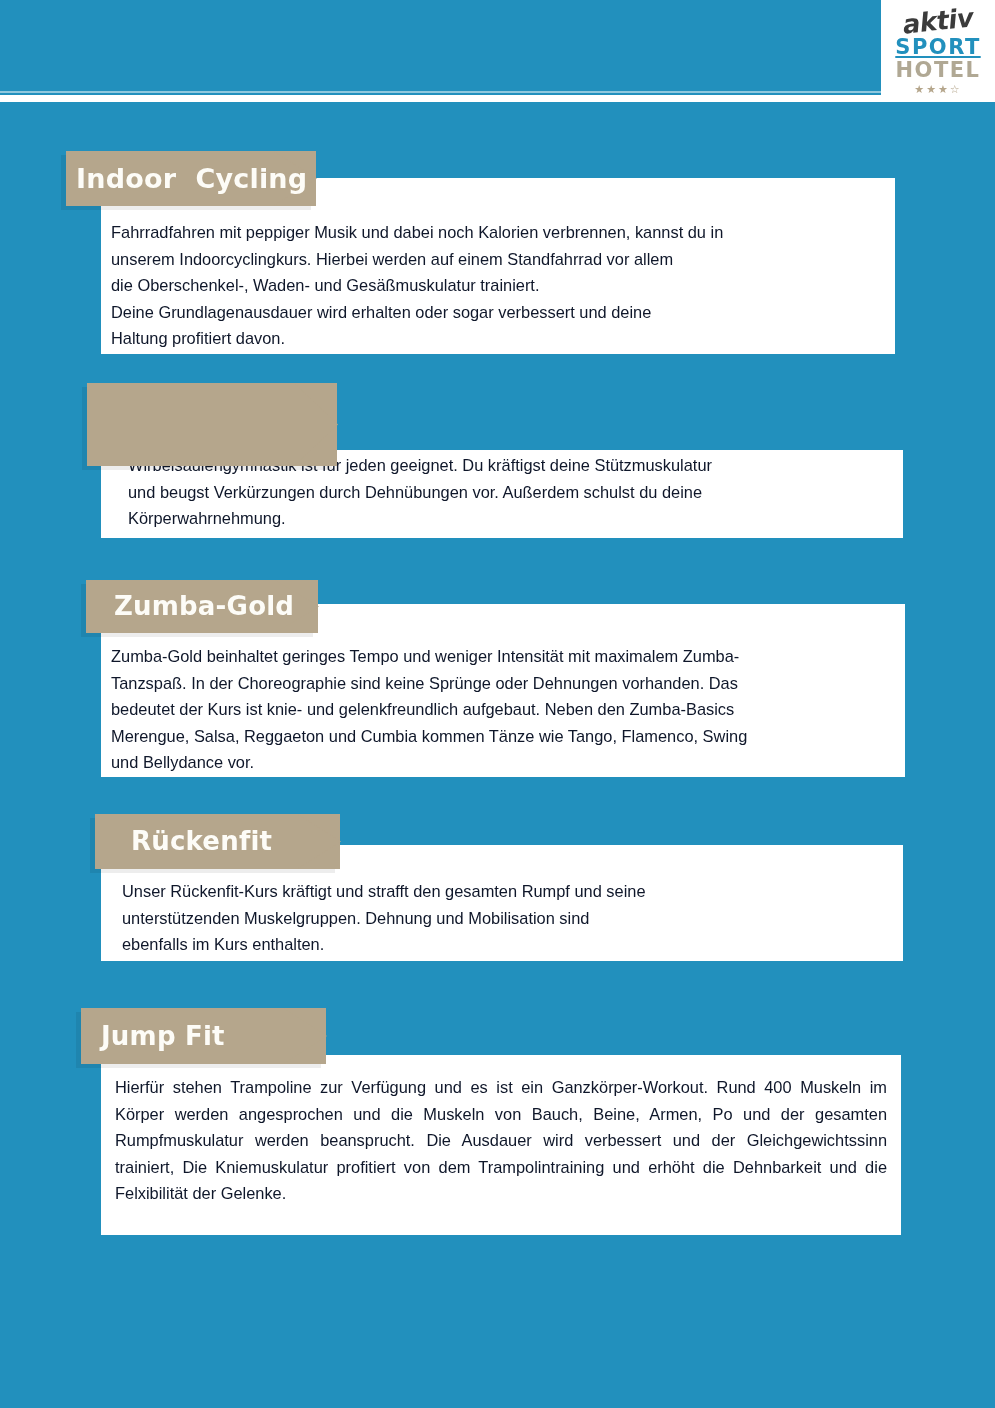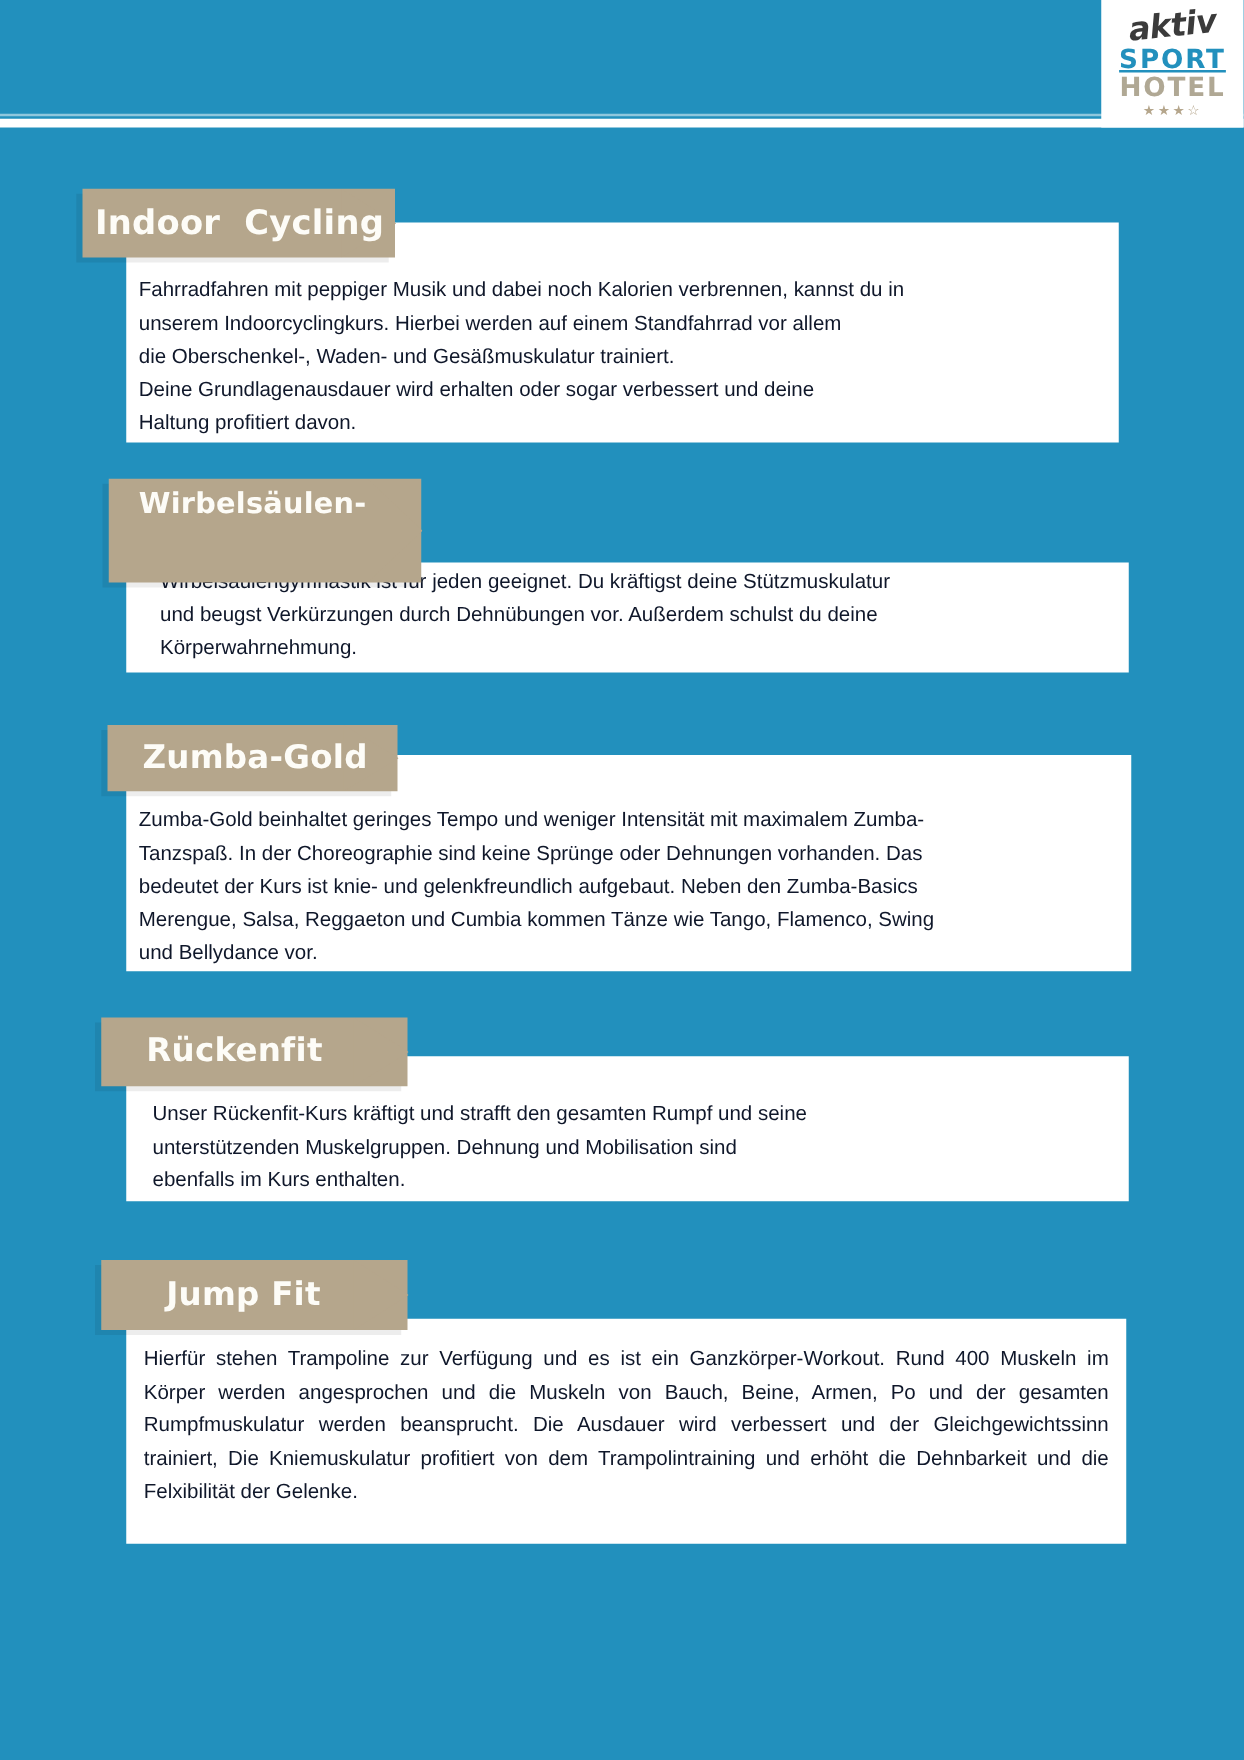--- a/index.html
+++ b/index.html
@@ -163,21 +163,20 @@
     <div class="body-text" style="left:111px; top:219px; width:770px;">Fahrradfahren mit peppiger Musik und dabei noch Kalorien verbrennen, kannst du in
 unserem Indoorcyclingkurs. Hierbei werden auf einem Standfahrrad vor allem
 die Oberschenkel-, Waden- und Gesäßmuskulatur trainiert.
 Deine Grundlagenausdauer wird erhalten oder sogar verbessert und deine
 Haltung profitiert davon.</div>
   </div>
 
   <div class="section">
     <div class="panel" style="left:101px; top:450px; width:802px; height:88px;"></div>
     <div class="banner" style="left:87px; top:383px; width:250px; height:83px; font-size:23px; line-height:41px; padding-left:24px;">
-      <span class="banner-label" style="display:block;">Wirbelsäulen-</span>
       <span class="banner-arrow"></span>
     </div>
     <div class="body-text" style="left:128px; top:452px; width:760px;">Wirbelsäulengymnastik ist für jeden geeignet. Du kräftigst deine Stützmuskulatur
 und beugst Verkürzungen durch Dehnübungen vor. Außerdem schulst du deine
 Körperwahrnehmung.</div>
   </div>
 
   <div class="section">
     <div class="panel" style="left:101px; top:604px; width:804px; height:173px;"></div>
     <div class="banner" style="left:86px; top:580px; width:232px; height:53px; font-size:26px; line-height:53px; padding-left:28px;">
@@ -186,31 +185,31 @@
     </div>
     <div class="body-text" style="left:111px; top:643px; width:778px;">Zumba-Gold beinhaltet geringes Tempo und weniger Intensität mit maximalem Zumba-
 Tanzspaß. In der Choreographie sind keine Sprünge oder Dehnungen vorhanden. Das
 bedeutet der Kurs ist knie- und gelenkfreundlich aufgebaut. Neben den Zumba-Basics
 Merengue, Salsa, Reggaeton und Cumbia kommen Tänze wie Tango, Flamenco, Swing
 und Bellydance vor.</div>
   </div>
 
   <div class="section">
     <div class="panel" style="left:101px; top:845px; width:802px; height:116px;"></div>
-    <div class="banner" style="left:81px; top:814px; width:245px; height:55px; font-size:26px; line-height:55px; padding-left:36px;">
+    <div class="banner" style="left:95px; top:814px; width:245px; height:55px; font-size:26px; line-height:55px; padding-left:36px;">
       <span class="banner-label">Rückenfit</span>
       <span class="banner-arrow"></span>
     </div>
     <div class="body-text" style="left:122px; top:878px; width:760px;">Unser Rückenfit-Kurs kräftigt und strafft den gesamten Rumpf und seine
 unterstützenden Muskelgruppen. Dehnung und Mobilisation sind
 ebenfalls im Kurs enthalten.</div>
   </div>
 
   <div class="section">
     <div class="panel" style="left:101px; top:1055px; width:800px; height:180px;"></div>
-    <div class="banner" style="left:81px; top:1008px; width:245px; height:56px; font-size:26px; line-height:56px; padding-left:52px;">
+    <div class="banner" style="left:81px; top:1008px; width:245px; height:56px; font-size:26px; line-height:56px; padding-left:20px;">
       <span class="banner-label">Jump Fit</span>
       <span class="banner-arrow"></span>
     </div>
     <div class="body-text justified" style="left:115px; top:1074px; width:772px;">Hierfür stehen Trampoline zur Verfügung und es ist ein Ganzkörper-Workout. Rund 400 Muskeln im Körper werden angesprochen und die Muskeln von Bauch, Beine, Armen, Po und der gesamten Rumpfmuskulatur werden beansprucht. Die Ausdauer wird verbessert und der Gleichgewichtssinn trainiert, Die Kniemuskulatur profitiert von dem Trampolintraining und erhöht die Dehnbarkeit und die Felxibilität der Gelenke.</div>
   </div>
 
 </div>
 
 </body></html>

